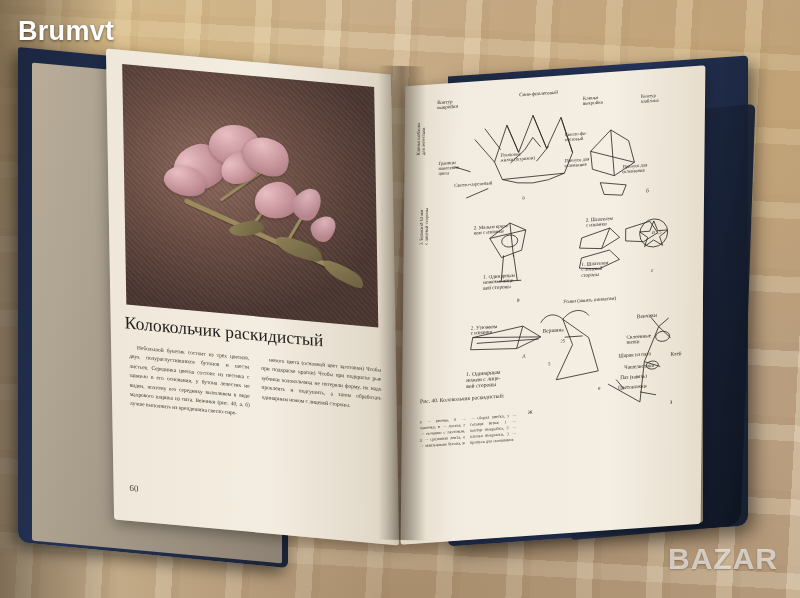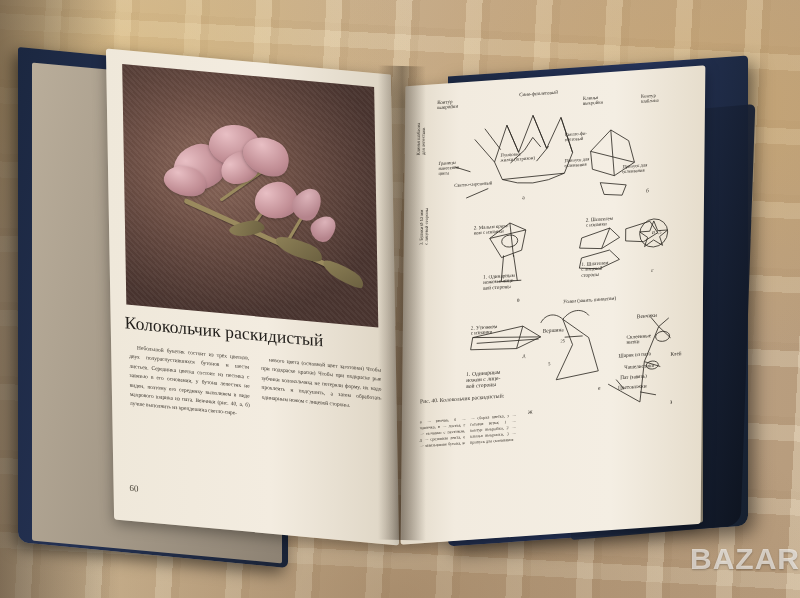--- a/index.html
+++ b/index.html
@@ -284,21 +284,21 @@
     left: 18px;
     top: 16px;
     font-size: 27px;
     font-weight: bold;
     color: #ffffff;
     text-shadow: 0 1px 3px rgba(0,0,0,0.5);
     letter-spacing: 0.3px;
   }
   .wm-bazar {
     position: absolute;
-    right: 0;
+    right: 22px;
     bottom: 22px;
     font-size: 30px;
     font-weight: bold;
     color: rgba(255,255,255,0.62);
     letter-spacing: 1px;
     text-shadow: 0 1px 2px rgba(0,0,0,0.25);
   }
 </style>
 </head>
 <body>
@@ -481,17 +481,18 @@
           <div class="caption-body">
             <p>а — венчик, б — чашечка, в — листья, г — тычинки с пестиком, д — срезанная лента, е — завязывание бутона, ж — сборка цветка, з — готовая ветка; 1 — контур выкройки, 2 — клинья выкроики, 3 — припуск для склеивания</p>
           </div>
         </div>
       </div>
     </div>
 
     <div class="gutter-shadow"></div>
   </div>
 
+  <div class="wm-brand">Brumvt</div>
   <div class="wm-bazar">
     <span>BAZAR</span>
   </div>
 
 </div>
 
 </body></html>

